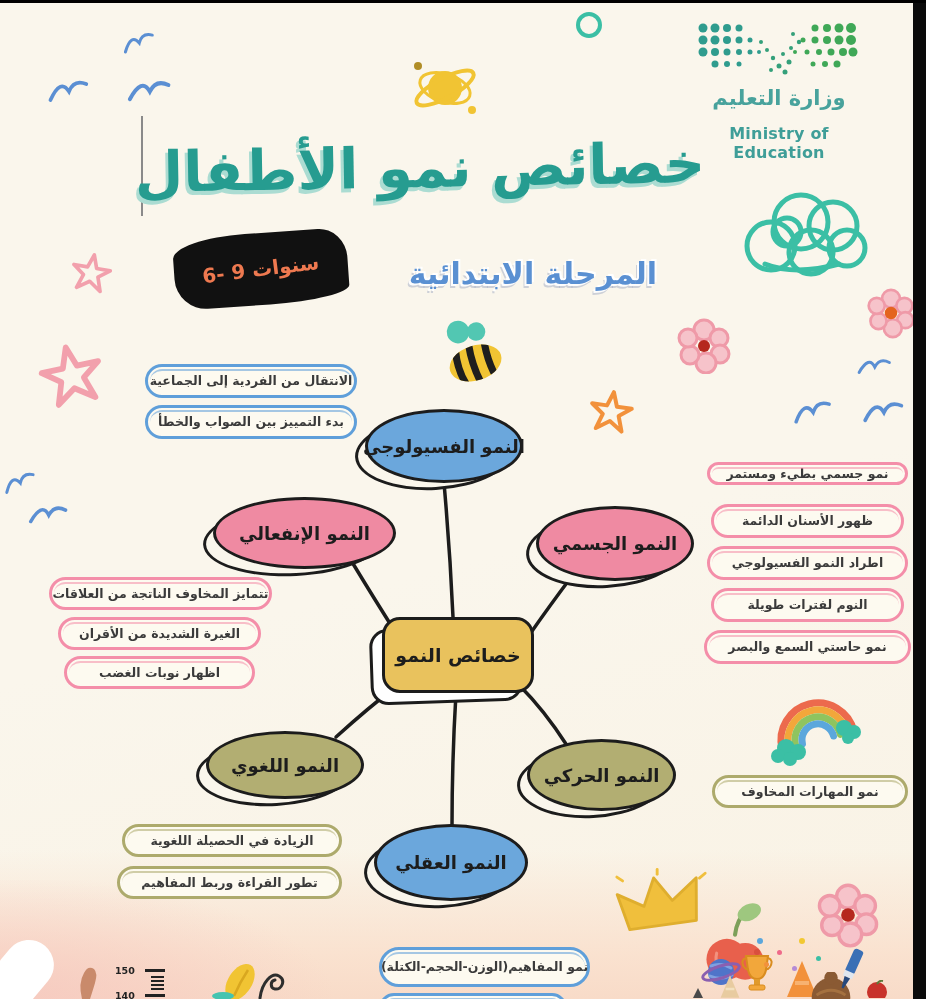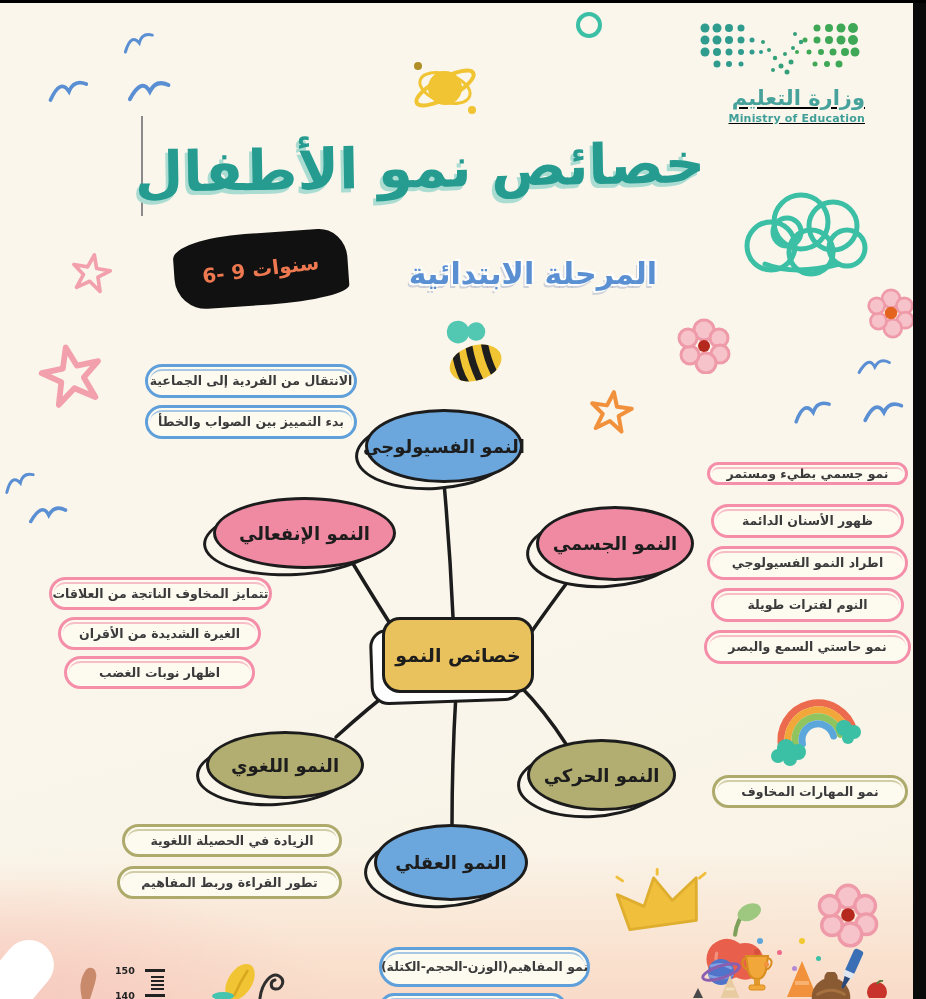--- a/index.html
+++ b/index.html
@@ -33,23 +33,23 @@
   }
   .ribbon::before{content:"";position:absolute;inset:-5px -9px;background:#111;z-index:-1;
     border-radius:42% 16% 46% 18%/28% 42% 20% 44%;transform:rotate(2deg);}
   .ribbon span{color:#ee7950;font-size:20px;font-weight:bold;direction:ltr;white-space:nowrap;transform:rotate(-1deg);}
   .stage{
     left:362px;top:246px;width:295px;height:56px;line-height:56px;text-align:right;
     font-size:30px;font-weight:800;color:#5a90d2;direction:rtl;white-space:nowrap;
     text-shadow:0 0 2px #fff,-2px 2px 0 rgba(255,255,255,.95),2px -2px 0 rgba(255,255,255,.95),-3px 4px 0 rgba(90,112,160,.28);
   }
   
-  .logo{left:693px;top:20px;width:172px;text-align:right;text-decoration:underline;}
+  .logo{left:693px;top:20px;width:172px;text-align:center;}
   .logo .ar{font-size:21px;font-weight:bold;color:#48a29c;direction:rtl;margin-top:4px;}
-  .logo .en{font-size:11px;font-weight:bold;color:#3f9e98;margin-top:2px;letter-spacing:.2px;}
+  .logo .en{font-size:16px;font-weight:bold;color:#3f9e98;margin-top:14px;letter-spacing:.2px;}
   
   .bubble{position:absolute;}
   .bubble-ring{position:absolute;inset:0;border:3px solid #1c1c1c;border-radius:50%;
     background:#faf6ec;transform:translate(-10px,7px) rotate(-3deg);}
   .bubble-fill{position:absolute;inset:0;border:3px solid #1c1c1c;border-radius:50%;
     display:flex;align-items:center;justify-content:center;direction:rtl;
     font-size:18px;font-weight:700;color:#1d1d1d;white-space:nowrap;}
   .c-blue{background:#6ba7dc;} .c-pink{background:#ef8aa2;} .c-olive{background:#b2ae72;}
   .center-node{position:absolute;}
   .center-ring{position:absolute;inset:0;background:#fff;border:3px solid #1c1c1c;border-radius:18px;

